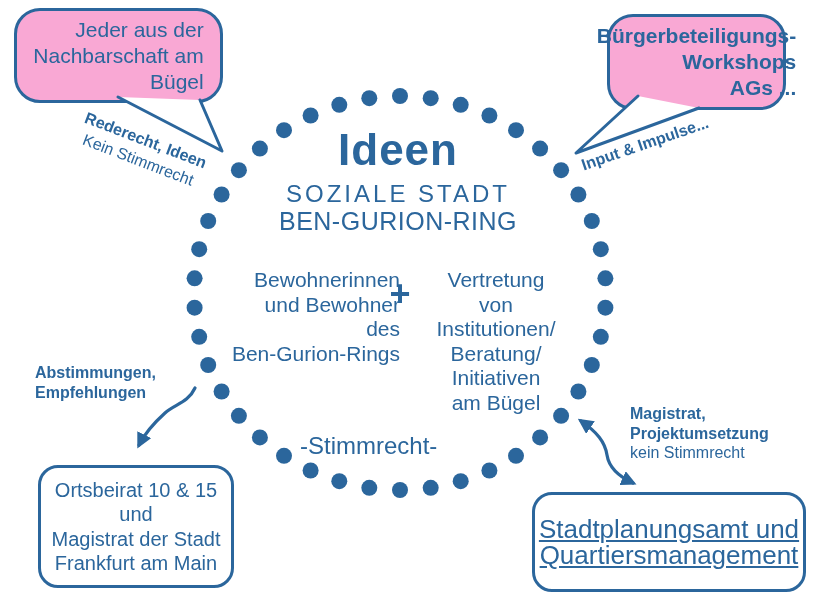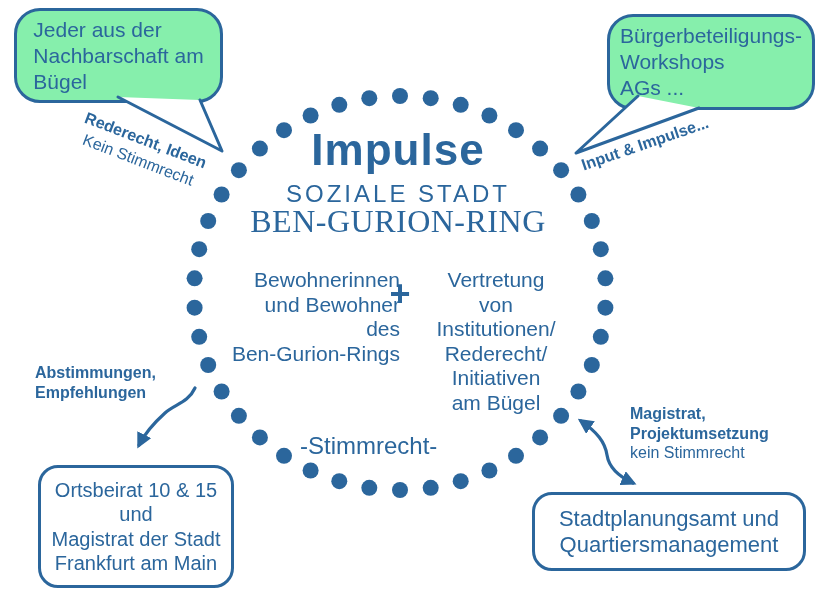--- a/index.html
+++ b/index.html
@@ -9,76 +9,76 @@
     background:var(--bg);
     font-family:"Liberation Sans", sans-serif;
     color:var(--blue);
   }
   .preline { white-space:pre-line; }
   .center { text-align:left; }
 
   
   .bubble {
     position:absolute; box-sizing:border-box;
-    border:3px solid var(--blue); border-radius:26px; background:#86efac;
+    border:3px solid var(--blue); border-radius:26px; background:#f9a8d4;
     display:flex; align-items:center; justify-content:center;
-    font-size:21px; line-height:26px; text-align:left; z-index:1;
+    font-size:21px; line-height:26px; text-align:right; z-index:1;
   }
   .box {
     position:absolute; box-sizing:border-box;
     border:3px solid var(--blue); border-radius:20px; background:#fff;
     display:flex; align-items:center; justify-content:center;
     text-align:center; z-index:1;
   }
 
   
   svg.overlay { position:absolute; left:0; top:0; z-index:2; pointer-events:none; }
   .fill-blue { fill:var(--blue); }
   .tail { fill:#fff; stroke:var(--blue); stroke-width:3; stroke-linejoin:round; stroke-linecap:round; }
   .arrow { fill:none; stroke:var(--blue); stroke-width:3.2; stroke-linecap:round; }
   #arrowhead path { fill:var(--blue); }
 
   
   .txt { position:absolute; z-index:3; }
   .title-block { left:248px; top:126px; width:300px; text-align:center; }
   .title { font-size:44px; font-weight:bold; line-height:48px; letter-spacing:1px; }
   .subtitle1 { font-size:24px; line-height:27px; letter-spacing:3px; margin-top:6px; }
-  .subtitle2 { font-size:32px; line-height:27px; letter-spacing:0.5px; margin-top:1px;font-family:Liberation Serif, serif; }
+  .subtitle2 { font-size:25px; line-height:27px; letter-spacing:0.5px; margin-top:1px; }
   .col { font-size:21px; line-height:24.5px; text-align:center; }
   .plus { font-size:36px; font-weight:bold; line-height:32px; }
   .vote { font-size:24px; }
   .rlabel { font-size:16px; line-height:21px; text-align:center; }
   .b { font-weight:bold; }
   .side-label { font-size:16px; line-height:20px; }
 </style>
 </head>
 <body>
 
 <div class="stage">
 
   <div class="bubble" style="left:14px; top:8px; width:209px; height:95px;">
     <div class="preline">Jeder aus der
 Nachbarschaft am
 Bügel</div>
   </div>
 
-  <div class="bubble" style="left:607px; top:14px; width:208px; height:96px;">
+  <div class="bubble" style="left:607px; top:14px; width:179px; height:96px;font-weight:bold;">
     <div class="preline">Bürgerbeteiligungs-
 Workshops
 AGs ...</div>
   </div>
 
   <div class="box" style="left:38px; top:465px; width:196px; height:123px; font-size:20px; line-height:24.5px;">
     <div class="preline">Ortsbeirat 10 &amp; 15
 und
 Magistrat der Stadt
 Frankfurt am Main</div>
   </div>
 
-  <div class="box" style="left:532px; top:492px; width:274px; height:79px; font-size:22px; line-height:26px;">
+  <div class="box" style="left:532px; top:492px; width:274px; height:100px; font-size:26px; line-height:26px;text-decoration:underline;">
     <div class="preline">Stadtplanungsamt und
 Quartiersmanagement</div>
   </div>
 
   <svg class="overlay" width="820" height="600" viewBox="0 0 820 600">
     <defs>
       <marker id="arrowhead" viewBox="0 0 10 10" refX="7.5" refY="5" markerWidth="4.8" markerHeight="4.8" orient="auto-start-reverse">
         <path d="M0,0 L10,5 L0,10 z"></path>
       </marker>
     </defs>
@@ -131,34 +131,34 @@
         <circle cx="339.3" cy="104.8" r="8"></circle>
         <circle cx="369.3" cy="98.2" r="8"></circle>
       </g>
 
     <path class="arrow" d="M195,388 C188,403 175,404 165,413 C155,422 145,433 139,445" marker-end="url(#arrowhead)"></path>
 
     <path class="arrow" d="M581,421 C597,432 605,442 607,455 C609,468 620,477 633,483" marker-start="url(#arrowhead)" marker-end="url(#arrowhead)"></path>
   </svg>
 
   <div class="txt title-block">
-    <div class="title">Impulse</div>
+    <div class="title">Ideen</div>
     <div class="subtitle1">SOZIALE STADT</div>
     <div class="subtitle2">BEN-GURION-RING</div>
   </div>
 
   <div class="txt col preline" style="left:212px; top:268px; width:188px;text-align:right;">Bewohnerinnen
 und Bewohner
 des
 Ben-Gurion-Rings</div>
   <div class="txt plus" style="left:386px; top:278px; width:28px; text-align:center;">+</div>
   <div class="txt col preline" style="left:410px; top:268px; width:172px;">Vertretung
 von
 Institutionen/
-Rederecht/
+Beratung/
 Initiativen
 am Bügel</div>
   <div class="txt vote center" style="left:300px; top:432px; width:206px;">-Stimmrecht-</div>
 
   <div class="txt rlabel" style="left:64px; top:129px; width:156px; transform:rotate(21deg);">
     <div class="b">Rederecht, Ideen</div>
     <div>Kein Stimmrecht</div>
   </div>
 
   <div class="txt rlabel b" style="left:562px; top:133px; width:166px; transform:rotate(-19deg);">Input &amp; Impulse...</div>

